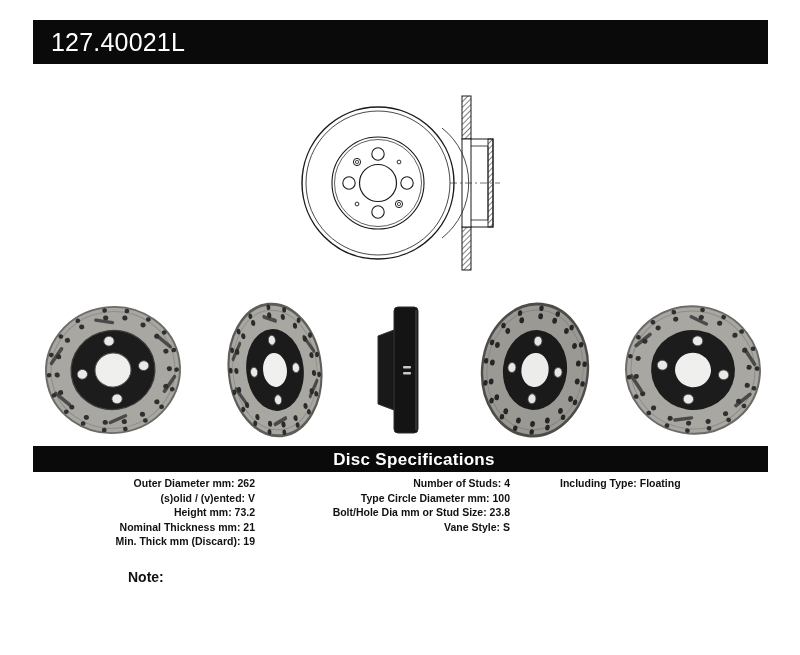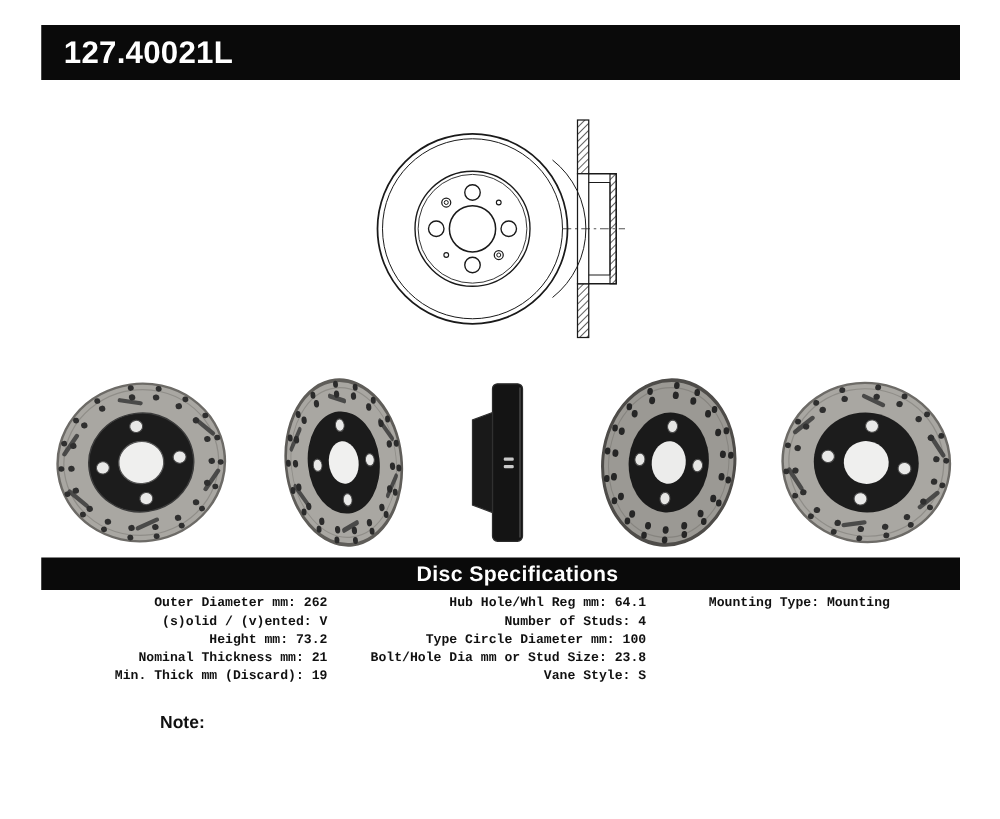--- a/index.html
+++ b/index.html
@@ -26,21 +26,21 @@
     background: #0a0a0a;
     display: flex;
     align-items: center;
     justify-content: space-between;
     box-sizing: border-box;
     padding: 0 18px;
   }
   .part-number {
     color: #ffffff;
     font-size: 25px;
-    font-weight: bold;
+    font-weight: normal;
     letter-spacing: 0.2px;
     line-height: 1;
   }
   .product-type {
     color: #ffffff;
     font-size: 20px;
     font-weight: bold;
     letter-spacing: 0.4px;
     line-height: 1;
   }
@@ -86,27 +86,26 @@
   .spec-header-title {
     color: #ffffff;
     font-size: 17px;
     font-weight: bold;
     letter-spacing: 0.3px;
     line-height: 1;
   }
 
   .spec-body {
     position: absolute;
-    left: 29px;
+    left: 22px;
     top: 476px;
     width: 735px;
     height: 120px;
     display: flex;
     box-sizing: border-box;
-    font-family: Liberation Mono, monospace;
   }
   .spec-col {
     box-sizing: border-box;
   }
   .spec-col-1 { width: 235px; }
   .spec-col-2 { width: 255px; }
   .spec-col-3 { width: 245px; }
 
   .spec-line {
     font-size: 10.5px;
@@ -474,25 +473,24 @@
 
   <div class="spec-col spec-col-1">
     <div class="spec-line">Outer Diameter mm: 262</div>
     <div class="spec-line">(s)olid / (v)ented: V</div>
     <div class="spec-line">Height mm: 73.2</div>
     <div class="spec-line">Nominal Thickness mm: 21</div>
     <div class="spec-line">Min. Thick mm (Discard): 19</div>
   </div>
 
   <div class="spec-col spec-col-2">
-    <div class="spec-line">Hub Hole/Whl Reg mm: 64.1</div>
     <div class="spec-line">Number of Studs: 4</div>
     <div class="spec-line">Type Circle Diameter mm: 100</div>
     <div class="spec-line">Bolt/Hole Dia mm or Stud Size: 23.8</div>
     <div class="spec-line">Vane Style: S</div>
   </div>
 
   <div class="spec-col spec-col-3">
-    <div class="spec-line">Mounting Type: Mounting</div>
+    <div class="spec-line">Including Type: Floating</div>
   </div>
 </div>
 
 <div class="note">Note:</div>
 
 </body></html>

